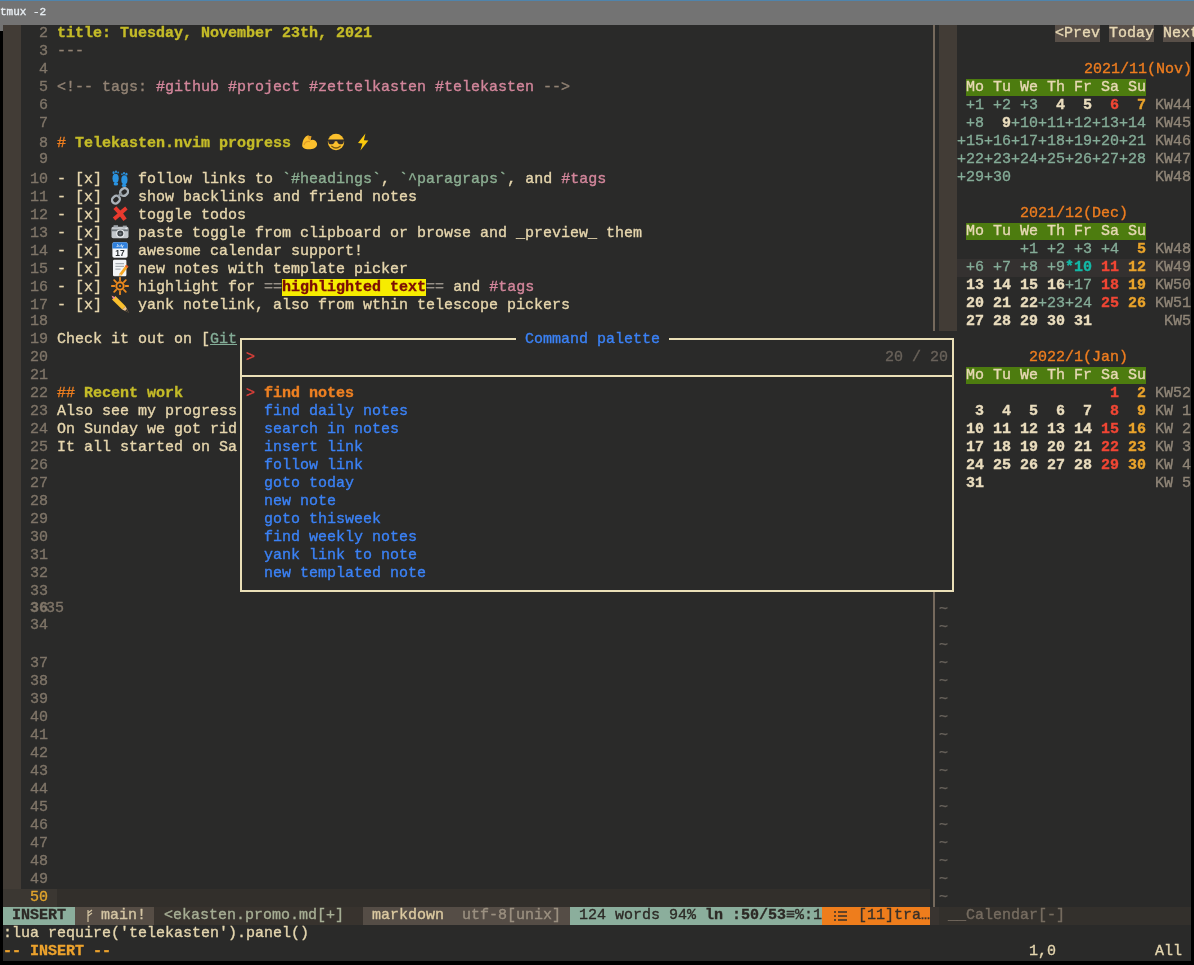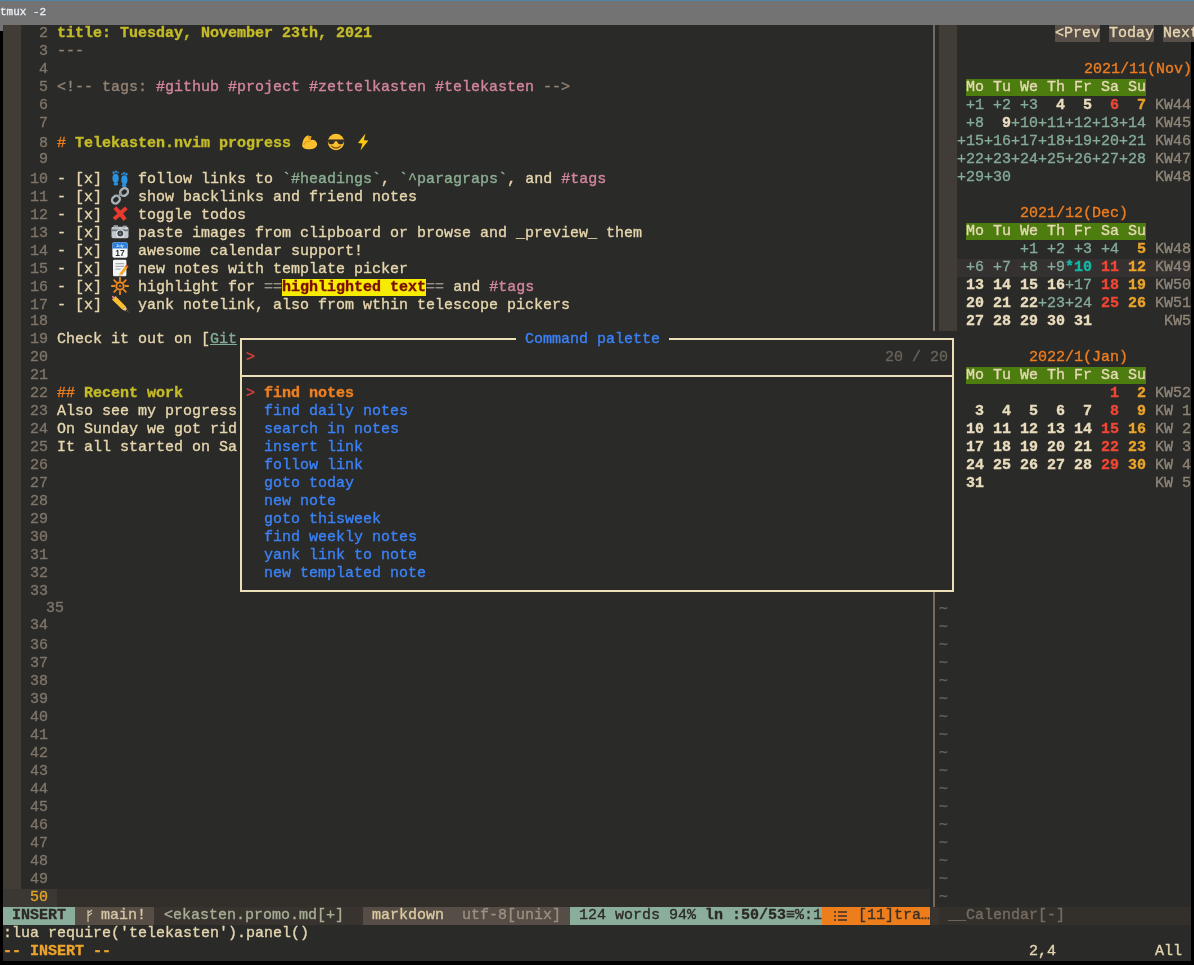--- a/index.html
+++ b/index.html
@@ -78,21 +78,21 @@
 <div class="a" style="left:579px;top:907px;color:#2d2a26">124 words 94% <b>ln :50/53</b>≡%:1</div>
 <svg style="position:absolute;left:834px;top:910px" width="13" height="12" viewBox="0 0 13 12">
     <g stroke="#38302a" stroke-width="1.6">
       <path d="M0 2h2M4 2h9M0 6h2M4 6h9M0 10h2M4 10h9"></path>
     </g>
   </svg>
 <div class="a" style="left:858px;top:907px;color:#38302a">[11]tra…</div>
 <div class="a" style="left:948px;top:907px;color:#766c60">__Calendar[-]</div>
 <div class="r" style="top:925px;color:#e4d5ae">:lua require('telekasten').panel()</div>
 <div class="r" style="top:943px"><span style="color:#eda32d;font-weight:bold">-- INSERT --</span></div>
-<div class="a" style="left:1029px;top:943px;color:#e4d5ae">2,4</div>
+<div class="a" style="left:1029px;top:943px;color:#e4d5ae">1,0</div>
 <div class="a" style="left:1155px;top:943px;color:#e4d5ae">All</div>
 <div class="r" style="top:25px;"><span class="num">    2 </span><span class="hd">title: Tuesday, November 23th, 2021</span></div>
 <div class="r" style="top:43px;"><span class="num">    3 </span><span class="gry">---</span></div>
 <div class="r" style="top:61px;"><span class="num">    4 </span></div>
 <div class="r" style="top:79px;"><span class="num">    5 </span><span class="gry">&lt;!-- tags: </span><span class="pnk">#github #project #zettelkasten #telekasten</span><span class="gry"> --&gt;</span></div>
 <div class="r" style="top:97px;"><span class="num">    6 </span></div>
 <div class="r" style="top:115px;"><span class="num">    7 </span></div>
 <div class="r" style="top:133px;"><span class="num">    8 </span><span class="orn"># </span><span class="hd">Telekasten.nvim progress</span> <svg width="18" height="18" viewBox="0 0 18 18">
       <path d="M2.2 13.2 C2.2 7.6 4.4 3.4 7.8 2.4 L11.4 3.6 L10.4 7.2 C13 5.8 16.4 7.4 17 10.6 C17.6 14 14.4 16.2 10.4 16.2 C5.6 16.2 3.4 15.8 2.2 13.2 Z" fill="#fbc02d"></path>
       <path d="M7.8 2.4 L11.4 3.6 L10.4 7.2 C8.4 6.6 7.2 4.8 7.8 2.4Z" fill="#e09c26"></path>
@@ -131,21 +131,21 @@
     </svg><span class="fg"> toggle todos</span></div>
 <div class="r" style="top:223px;"><span class="num">   13 </span><span class="fg">- [x] </span><svg width="18" height="18" viewBox="0 0 18 18">
       <rect x="0.5" y="3.8" width="17" height="11.4" rx="1.6" fill="#c3c7cb"></rect>
       <rect x="0.5" y="6.4" width="17" height="1.8" fill="#70767b"></rect>
       <rect x="2.6" y="2.2" width="4.4" height="2.2" fill="#9aa0a5"></rect>
       <rect x="11.8" y="2.6" width="4" height="1.8" fill="#9aa0a5"></rect>
       <circle cx="9.3" cy="10.6" r="4.1" fill="#eceef0"></circle>
       <circle cx="9.3" cy="10.6" r="3" fill="#3e4347"></circle>
       <circle cx="9.3" cy="10.6" r="1.2" fill="#767c81"></circle>
       <circle cx="15.2" cy="5.3" r="0.9" fill="#eceef0"></circle>
-    </svg><span class="fg"> paste images from clipboard or browse and _preview_ them</span></div>
+    </svg><span class="fg"> paste toggle from clipboard or browse and _preview_ them</span></div>
 <div class="r" style="top:241px;"><span class="num">   14 </span><span class="fg">- [x] </span><svg width="18" height="18" viewBox="0 0 18 18">
       <rect x="1.4" y="1.2" width="15.2" height="15.6" rx="1.8" fill="#f6f8fa"></rect>
       <path d="M1.4 3 a1.8 1.8 0 0 1 1.8-1.8 h11.6 a1.8 1.8 0 0 1 1.8 1.8 v4.4 h-15.2 Z" fill="#2f80dd"></path>
       <text x="9" y="6.2" font-size="4.2" fill="#fff" text-anchor="middle" font-family="Liberation Sans">July</text>
       <text x="9" y="15" font-size="8.4" fill="#2b2f33" text-anchor="middle" font-family="Liberation Sans" font-weight="bold">17</text>
     </svg><span class="fg"> awesome calendar support!</span></div>
 <div class="r" style="top:259px;"><span class="num">   15 </span><span class="fg">- [x] </span><svg width="18" height="18" viewBox="0 0 18 18">
       <rect x="2" y="0.8" width="13.4" height="16.4" rx="1.2" fill="#f2f4f6"></rect>
       <g stroke="#a8aeb4" stroke-width="1.2">
         <path d="M4.4 4.6h8.6M4.4 7.4h8.6M4.4 10.2h5.2"></path>
@@ -179,21 +179,21 @@
 <div class="r" style="top:457px;"><span class="num">   26 </span></div>
 <div class="r" style="top:475px;"><span class="num">   27 </span></div>
 <div class="r" style="top:493px;"><span class="num">   28 </span></div>
 <div class="r" style="top:511px;"><span class="num">   29 </span></div>
 <div class="r" style="top:529px;"><span class="num">   30 </span></div>
 <div class="r" style="top:547px;"><span class="num">   31 </span></div>
 <div class="r" style="top:565px;"><span class="num">   32 </span></div>
 <div class="r" style="top:583px;"><span class="num">   33 </span></div>
 <div class="r" style="top:617px;"><span class="num">   34 </span></div>
 <div class="r" style="top:600px;margin-left:16px;"><span class="num">   35 </span></div>
-<div class="r" style="top:637px;"><span class="num">   36 </span></div>
+<div class="r" style="top:600px;font-weight:bold;"><span class="num">   36 </span></div>
 <div class="r" style="top:655px;"><span class="num">   37 </span></div>
 <div class="r" style="top:673px;"><span class="num">   38 </span></div>
 <div class="r" style="top:691px;"><span class="num">   39 </span></div>
 <div class="r" style="top:709px;"><span class="num">   40 </span></div>
 <div class="r" style="top:727px;"><span class="num">   41 </span></div>
 <div class="r" style="top:745px;"><span class="num">   42 </span></div>
 <div class="r" style="top:763px;"><span class="num">   43 </span></div>
 <div class="r" style="top:781px;"><span class="num">   44 </span></div>
 <div class="r" style="top:799px;"><span class="num">   45 </span></div>
 <div class="r" style="top:817px;"><span class="num">   46 </span></div>

